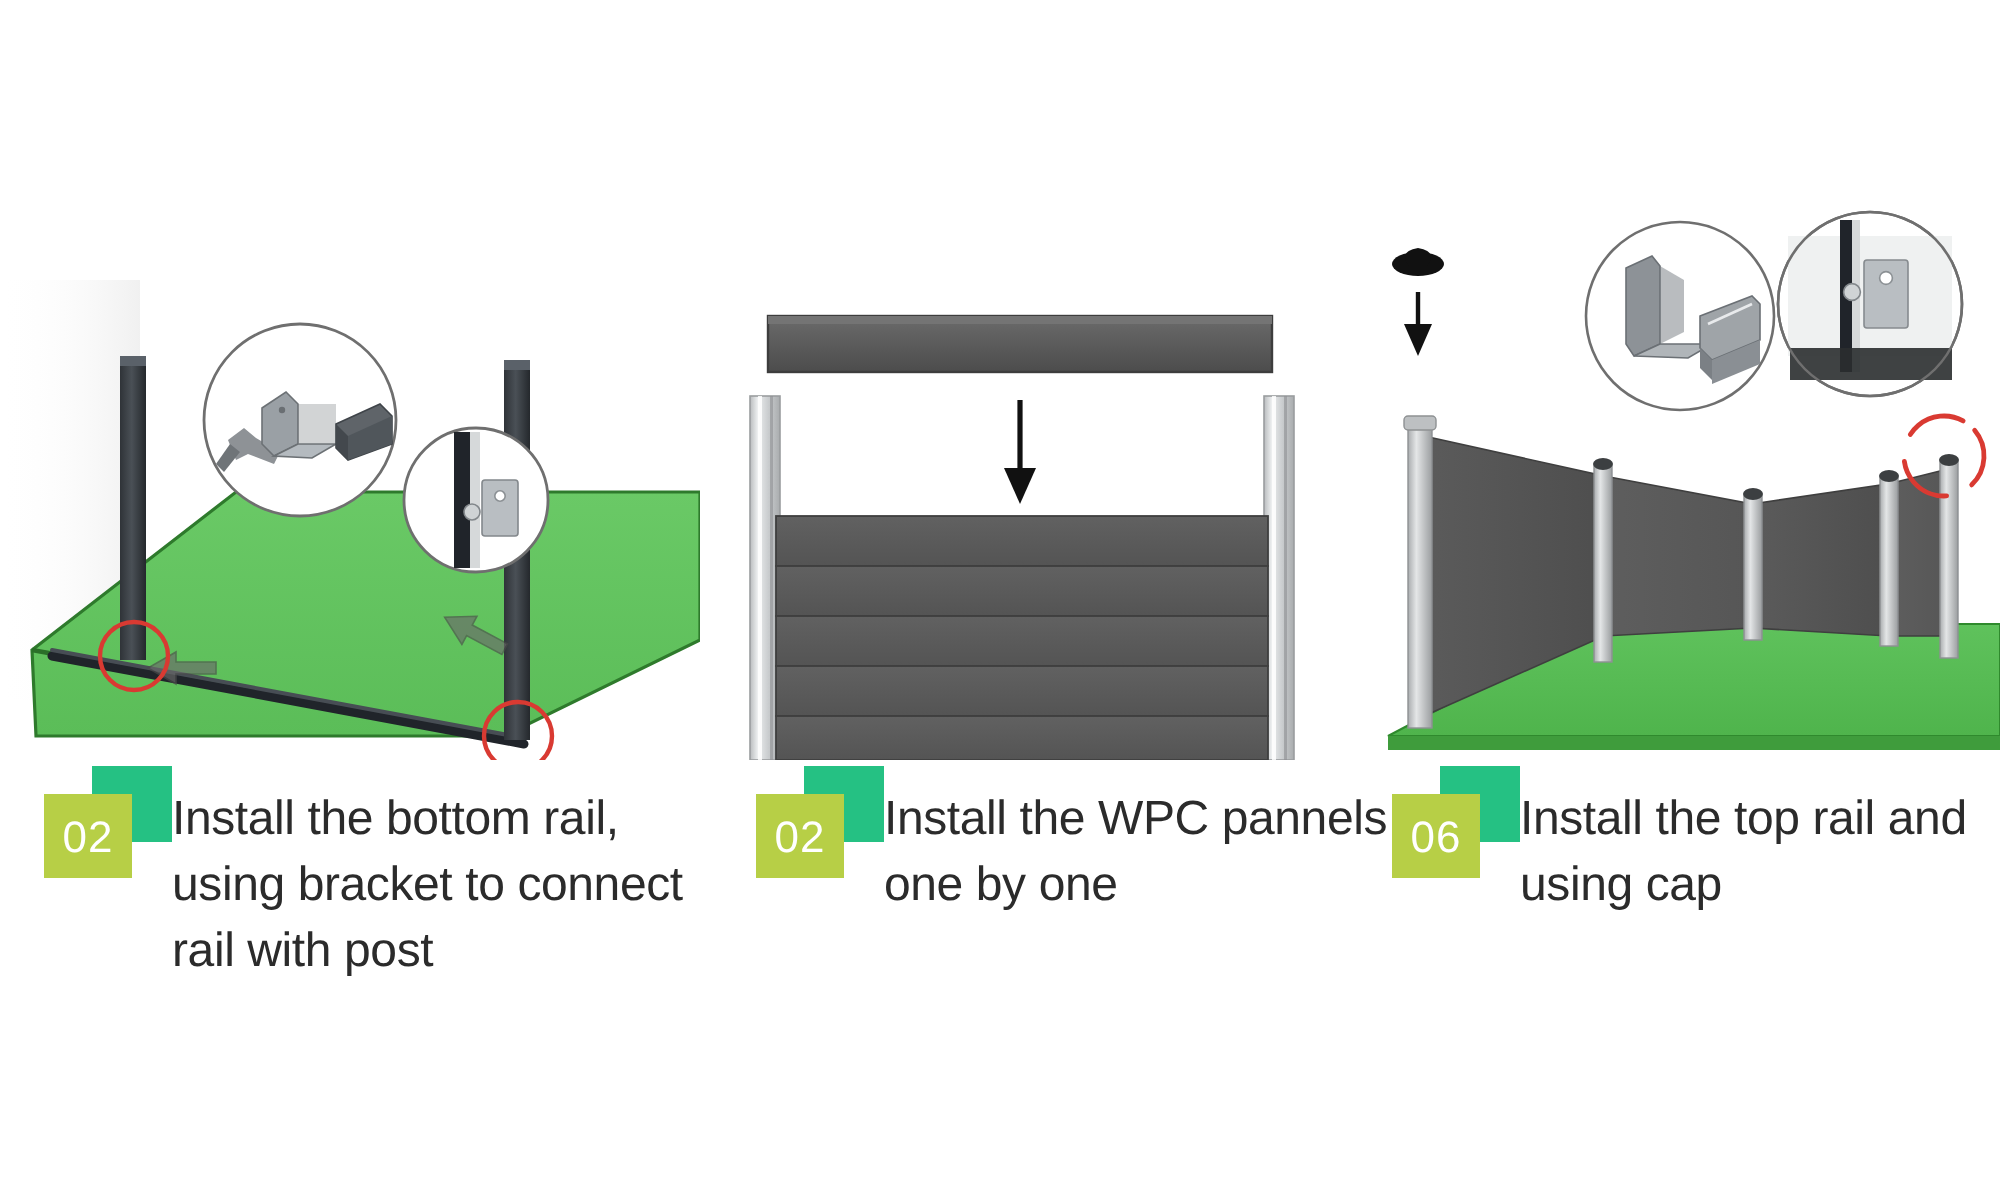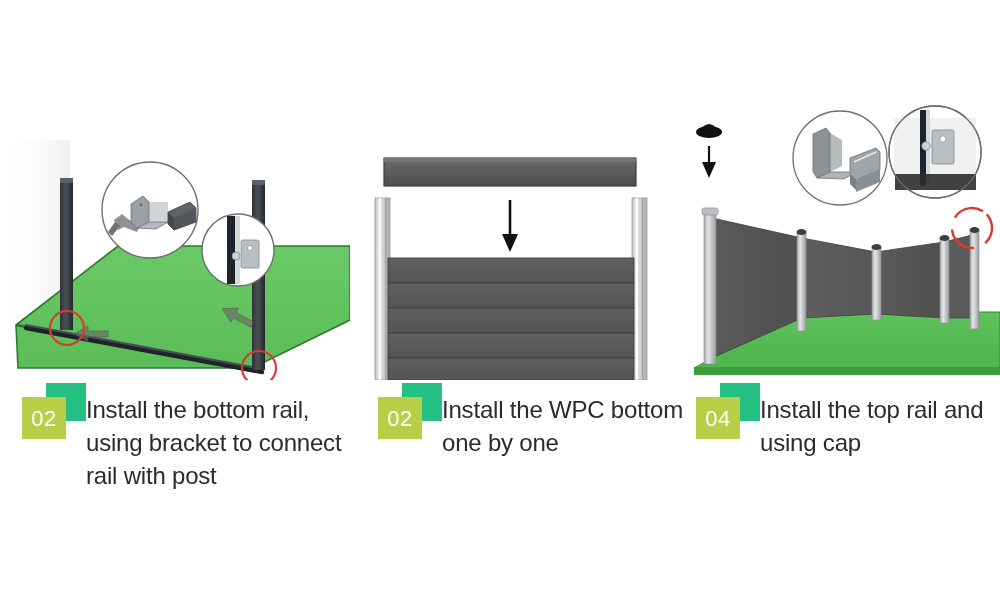--- a/index.html
+++ b/index.html
@@ -261,21 +261,21 @@
         </g>
       </svg>
     </div>
 
     <div class="caption-row" style="left:20px; top:383px; width:310px;">
       <div class="badge">
         <div class="badge-teal"></div>
         <div class="badge-olive"></div>
         <div class="badge-num">02</div>
       </div>
-      <div class="caption-text" style="left:72px; top:10px; width:252px;">Install the WPC bottom
+      <div class="caption-text" style="left:72px; top:10px; width:252px;">Install the WPC pannels
 one by one</div>
     </div>
   </div>
 
   <div class="step" style="left:680px; width:320px;">
 
     <div class="step-figure" style="left:0px; top:100px; width:320px; height:280px;">
       <svg class="fig-svg" width="320" height="280" viewBox="0 0 320 280">
         <defs>
           <linearGradient id="g-ground4" x1="0" y1="0" x2="0" y2="1">
@@ -379,20 +379,20 @@
         <g>
           <circle cx="292" cy="128" r="20" fill="none" stroke="#d93a32" stroke-width="2.4" stroke-dasharray="30 14" stroke-linecap="round" transform="rotate(-40 292 128)"></circle>
         </g>
       </svg>
     </div>
 
     <div class="caption-row" style="left:688px; top:383px; width:300px; left:8px;">
       <div class="badge">
         <div class="badge-teal"></div>
         <div class="badge-olive"></div>
-        <div class="badge-num">04</div>
+        <div class="badge-num">06</div>
       </div>
       <div class="caption-text" style="left:72px; top:10px; width:232px;">Install the top rail and
 using cap</div>
     </div>
   </div>
 
 </div>
 
 </body></html>

